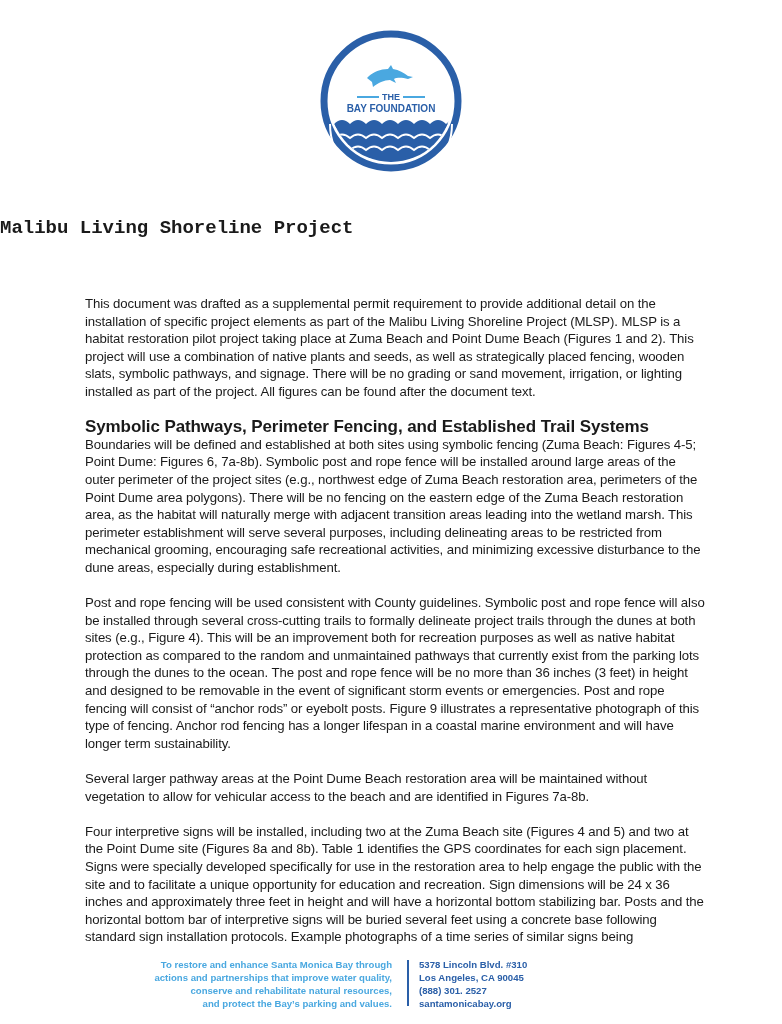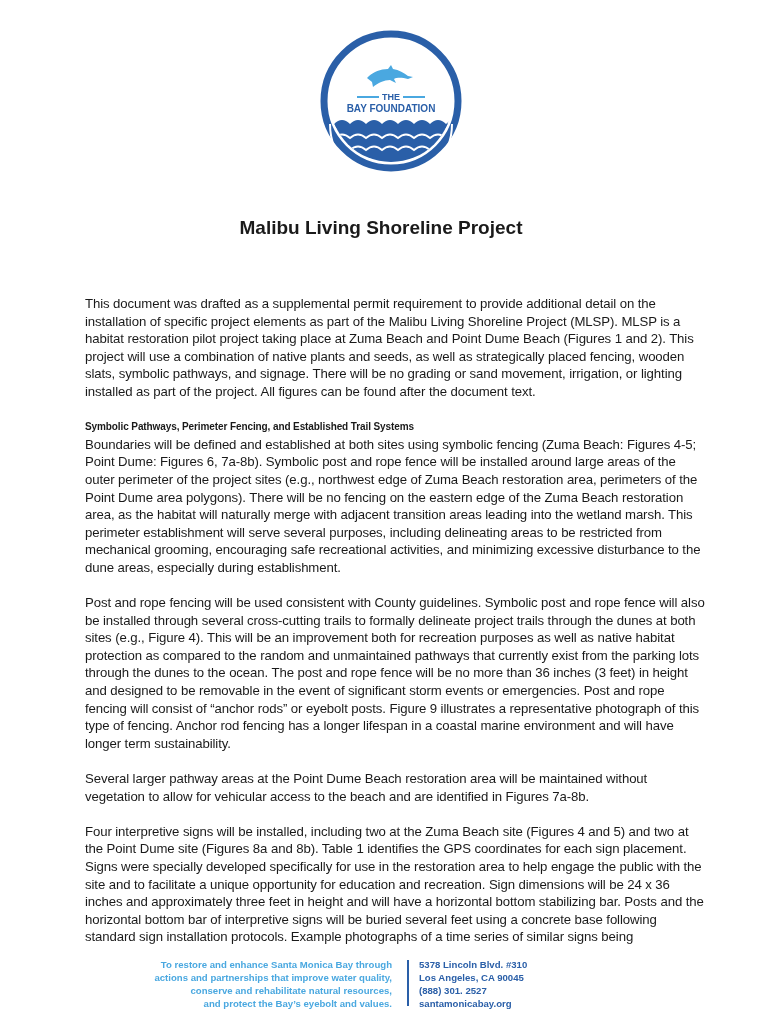--- a/index.html
+++ b/index.html
@@ -1,23 +1,23 @@
 <!DOCTYPE html>
 <html><head>
 <meta charset="utf-8">
 <style>
   html, body { margin: 0; padding: 0; background: #ffffff; }
   body { width: 782px; height: 1024px; position: relative; overflow: hidden; font-family: "Liberation Sans", sans-serif; color: #1a1a1a; }
   .logo { position: absolute; left: 318px; top: 28px; width: 146px; height: 146px; }
-  .title-block { position: absolute; top: 216px; left: 0; width: 762px; text-align: center; }
+  .title-block { position: absolute; top: 216px; left: 0; width: 762px; text-align: left; font-family: Liberation Mono, monospace; }
   .title { font-weight: bold; font-size: 19px; line-height: 24px; margin: 0; }
   .subtitle { font-weight: bold; font-size: 15.5px; line-height: 20px; margin: 0; }
   .content { position: absolute; left: 85px; top: 295px; width: 620px; font-size: 13.2px; line-height: 17.6px; letter-spacing: -0.1px; }
   .content p { margin: 0 0 17.6px 0; }
-  .content h2 { font-size: 10px; font-weight: bold; margin: 0; line-height: 17.6px; }
+  .content h2 { font-size: 17px; font-weight: bold; margin: 0; line-height: 17.6px; }
   .footer { position: absolute; top: 958px; left: 16px; width: 782px; height: 52px; }
   .mission { position: absolute; right: 406px; top: 0; text-align: right; color: #4aa8e0; font-weight: bold; font-size: 9.6px; line-height: 13px; white-space: nowrap; }
   .divider { position: absolute; left: 391px; top: 2px; width: 2px; height: 46px; background: #2a5fa8; }
   .contact { position: absolute; left: 403px; top: 0; color: #2a5fa8; font-weight: bold; font-size: 9.6px; line-height: 13px; white-space: nowrap; }
 </style>
 </head>
 <body>
 
 <div class="logo">
   <svg width="146" height="146" viewBox="0 0 146 146">
@@ -59,21 +59,21 @@
   <p>Several larger pathway areas at the Point Dume Beach restoration area will be maintained without vegetation to allow for vehicular access to the beach and are identified in Figures 7a-8b.</p>
 
   <p>Four interpretive signs will be installed, including two at the Zuma Beach site (Figures 4 and 5) and two at the Point Dume site (Figures 8a and 8b). Table 1 identifies the GPS coordinates for each sign placement. Signs were specially developed specifically for use in the restoration area to help engage the public with the site and to facilitate a unique opportunity for education and recreation. Sign dimensions will be 24 x 36 inches and approximately three feet in height and will have a horizontal bottom stabilizing bar. Posts and the horizontal bottom bar of interpretive signs will be buried several feet using a concrete base following standard sign installation protocols. Example photographs of a time series of similar signs being</p>
 </div>
 
 <div class="footer">
   <div class="mission">
     <div>To restore and enhance Santa Monica Bay through</div>
     <div>actions and partnerships that improve water quality,</div>
     <div>conserve and rehabilitate natural resources,</div>
-    <div>and protect the Bay’s eyebolt and values.</div>
+    <div>and protect the Bay’s parking and values.</div>
   </div>
   <div class="divider"></div>
   <div class="contact">
     <div>5378 Lincoln Blvd. #310</div>
     <div>Los Angeles, CA 90045</div>
     <div>(888) 301. 2527</div>
     <div>santamonicabay.org</div>
   </div>
 </div>
 

